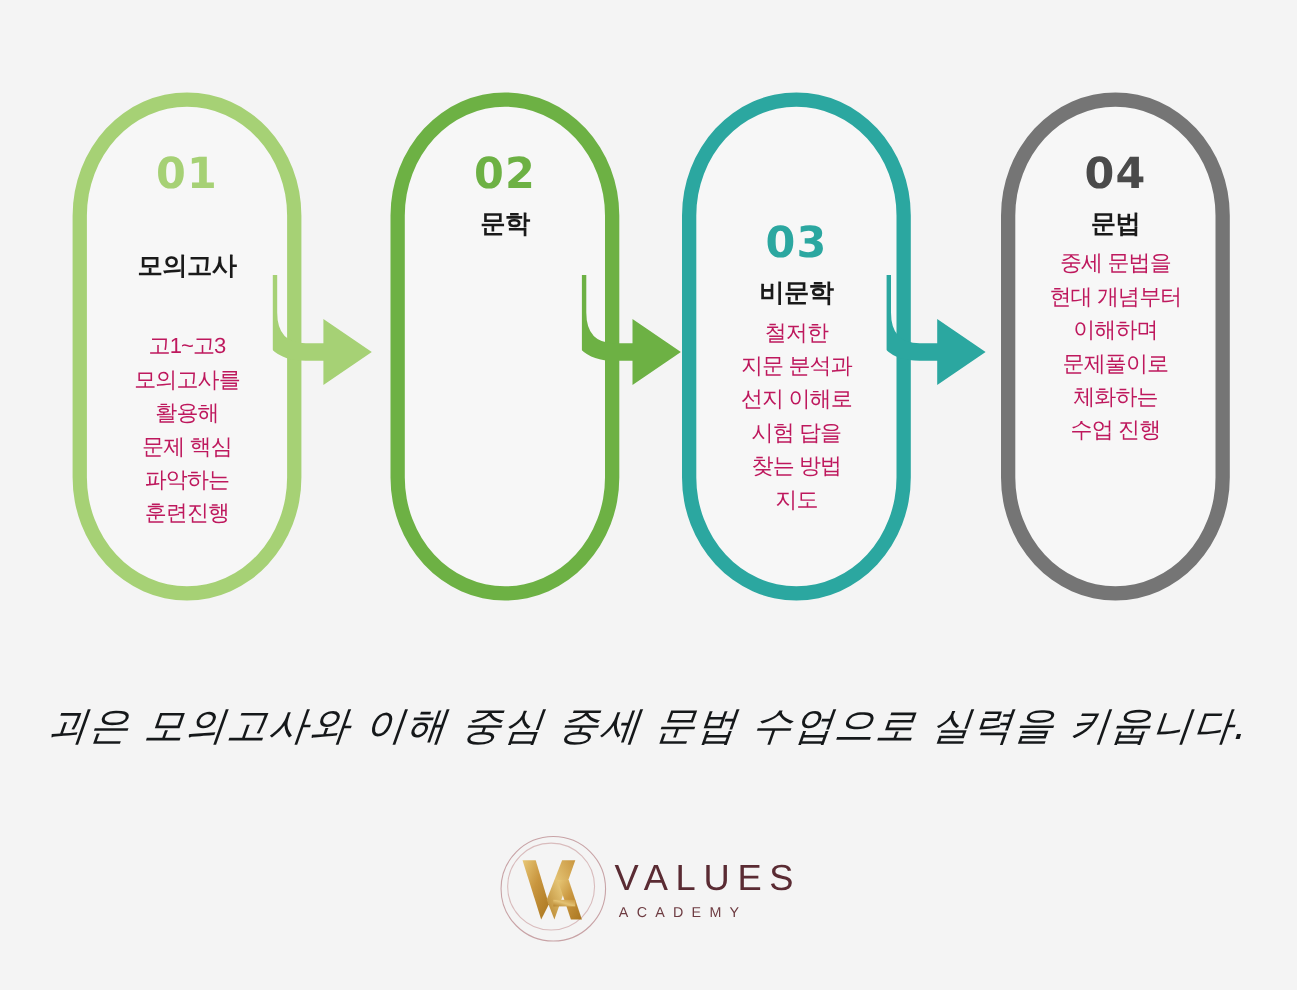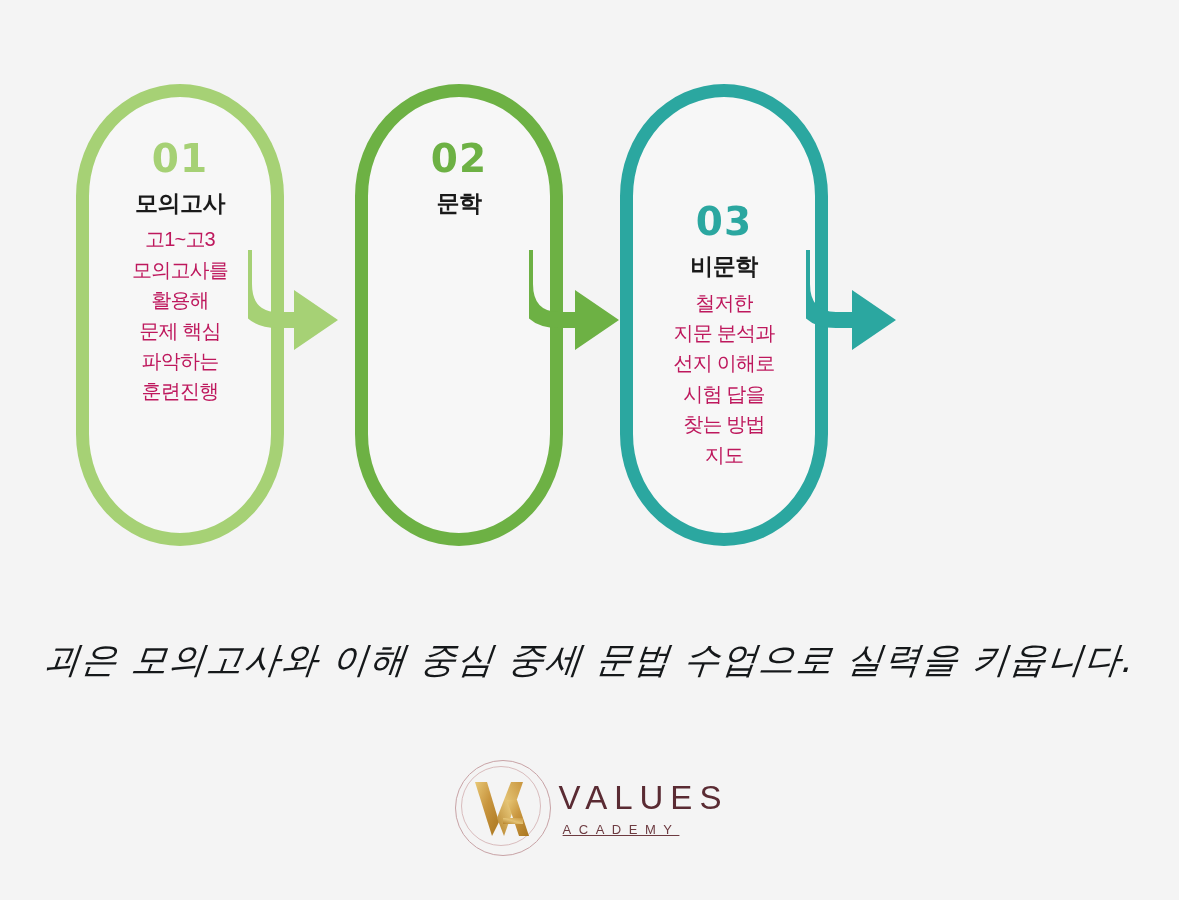--- a/index.html
+++ b/index.html
@@ -41,21 +41,21 @@
     border-width: 13px;
     border-radius: 104px / 112px;
     background: #f7f7f7;
     display: flex;
     flex-direction: column;
     align-items: center;
     justify-content: flex-start;
     z-index: 2;
   }
 
-  .step-1 { left: 76px;  border-color: #a6d175; }
+  .step-1 { left: 66px;  border-color: #a6d175; gap: 38px; }
   .step-2 { left: 355px; border-color: #6db144; }
   .step-3 { left: 620px; border-color: #2ba7a0; justify-content: center; }
   .step-4 { left: 910px; border-color: #757575; }
 
   .step-num {
     margin-top: 42px;
     font-size: 39px;
     font-weight: 700;
     line-height: 1;
     letter-spacing: 1px;
@@ -169,21 +169,20 @@
   }
   .logo-sub {
     font-size: 13px;
     font-weight: 400;
     letter-spacing: 7.5px;
     color: #6d3b41;
     line-height: 1;
     margin-top: 9px;
     margin-left: 4px;
     font-family: "Liberation Sans", sans-serif;
-    text-decoration: underline;
   }
 </style>
 </head>
 <body>
 
 <div class="page">
 
   <div class="steps">
 
     <div class="step step-1">
@@ -210,20 +209,32 @@
       <div class="step-desc">
         <div>철저한</div>
         <div>지문 분석과</div>
         <div>선지 이해로</div>
         <div>시험 답을</div>
         <div>찾는 방법</div>
         <div>지도</div>
       </div>
     </div>
 
+    <div class="step step-4">
+      <div class="step-num">04</div>
+      <div class="step-title">문법</div>
+      <div class="step-desc">
+        <div>중세 문법을</div>
+        <div>현대 개념부터</div>
+        <div>이해하며</div>
+        <div>문제풀이로</div>
+        <div>체화하는</div>
+        <div>수업 진행</div>
+      </div>
+    </div>
 
     <div class="arrow arrow-1">
       <svg viewBox="0 0 96 118" xmlns="http://www.w3.org/2000/svg">
         <path d="M4 0 L4 34 Q4 62 30 62 L46 62 L46 40 L90 70 L46 100 L46 78 L30 78 Q-12 78 -12 34 L-12 0 Z" fill="#a6d175"></path>
       </svg>
     </div>
 
     <div class="arrow arrow-2">
       <svg viewBox="0 0 96 118" xmlns="http://www.w3.org/2000/svg">
         <path d="M4 0 L4 34 Q4 62 30 62 L46 62 L46 40 L90 70 L46 100 L46 78 L30 78 Q-12 78 -12 34 L-12 0 Z" fill="#6db144"></path>

